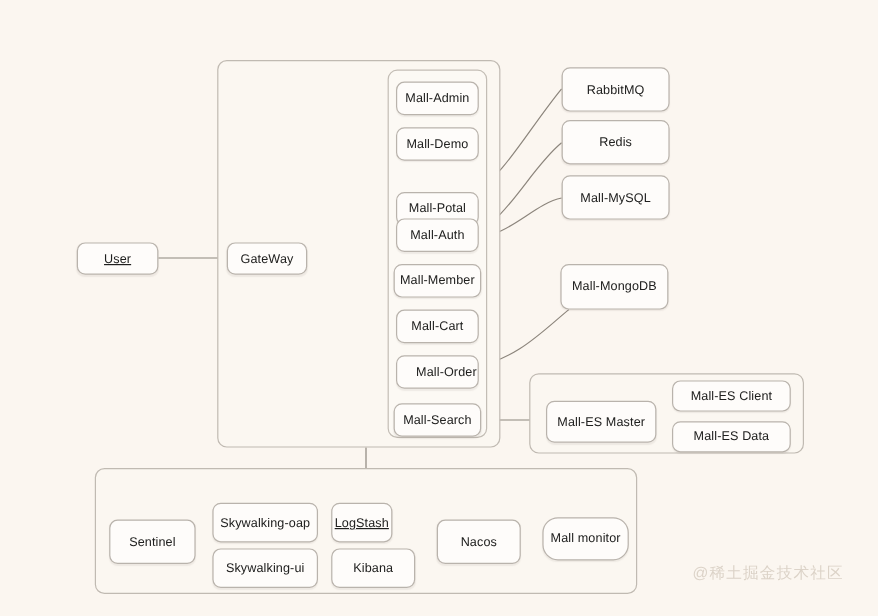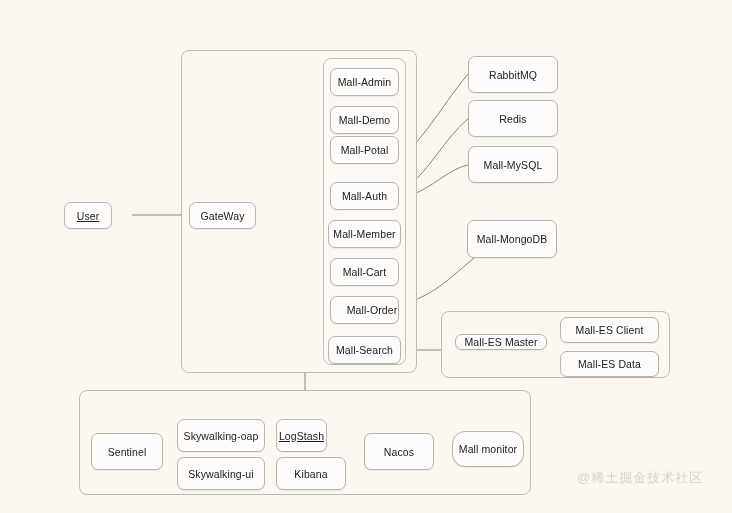--- a/index.html
+++ b/index.html
@@ -97,40 +97,40 @@
 
     <line x1="394" y1="350" x2="458" y2="350"></line>
 
     <line x1="305" y1="373" x2="305" y2="390"></line>
   </svg>
 
   <div class="panel" style="left:181px; top:50px; width:236px; height:323px;"></div>
 
   <div class="panel-inner" style="left:323px; top:58px; width:83px; height:307px;"></div>
 
-  <div class="node" style="left:64px; top:202px; width:48px; height:27px;text-decoration:underline;">User</div>
+  <div class="node" style="left:64px; top:202px; width:68px; height:27px;text-decoration:underline;">User</div>
 
   <div class="node" style="left:189px; top:202px; width:67px; height:27px;">GateWay</div>
 
   <div class="node" style="left:330px; top:68px; width:69px; height:28px;">Mall-Admin</div>
   <div class="node" style="left:330px; top:106px; width:69px; height:28px;">Mall-Demo</div>
-  <div class="node" style="left:330px; top:136px; width:69px; height:28px;">Mall-Potal</div>
+  <div class="node" style="left:330px; top:160px; width:69px; height:28px;">Mall-Potal</div>
   <div class="node" style="left:328px; top:220px; width:73px; height:28px;">Mall-Member</div>
   <div class="node" style="left:330px; top:182px; width:69px; height:28px;">Mall-Auth</div>
   <div class="node" style="left:330px; top:258px; width:69px; height:28px;">Mall-Cart</div>
   <div class="node" style="left:330px; top:296px; width:69px; height:28px;padding-left:15px;">Mall-Order</div>
   <div class="node" style="left:328px; top:336px; width:73px; height:28px;">Mall-Search</div>
 
   <div class="node" style="left:468px; top:56px; width:90px; height:37px;">RabbitMQ</div>
   <div class="node" style="left:468px; top:100px; width:90px; height:37px;">Redis</div>
   <div class="node" style="left:468px; top:146px; width:90px; height:37px;">Mall-MySQL</div>
   <div class="node" style="left:467px; top:220px; width:90px; height:38px;">Mall-MongoDB</div>
 
   <div class="panel" style="left:441px; top:311px; width:229px; height:67px;"></div>
-  <div class="node" style="left:455px; top:334px; width:92px; height:16px;text-align:right;">Mall-ES Master</div>
+  <div class="node" style="left:455px; top:334px; width:92px; height:35px;text-align:right;">Mall-ES Master</div>
   <div class="node" style="left:560px; top:317px; width:99px; height:26px;">Mall-ES Client</div>
   <div class="node" style="left:560px; top:351px; width:99px; height:26px;">Mall-ES Data</div>
 
   <div class="panel" style="left:79px; top:390px; width:452px; height:105px;"></div>
   <div class="node" style="left:91px; top:433px; width:72px; height:37px;">Sentinel</div>
   <div class="node" style="left:177px; top:419px; width:88px; height:33px;">Skywalking-oap</div>
   <div class="node" style="left:177px; top:457px; width:88px; height:33px;">Skywalking-ui</div>
   <div class="node" style="left:276px; top:419px; width:51px; height:33px;text-decoration:underline;">LogStash</div>
   <div class="node" style="left:276px; top:457px; width:70px; height:33px;">Kibana</div>
   <div class="node" style="left:364px; top:433px; width:70px; height:37px;">Nacos</div>

